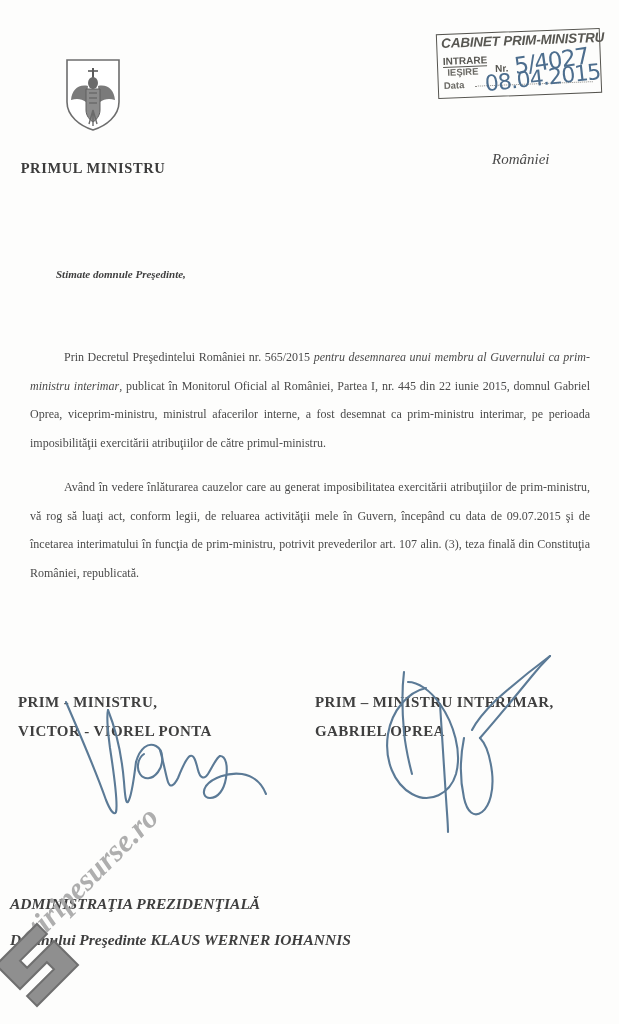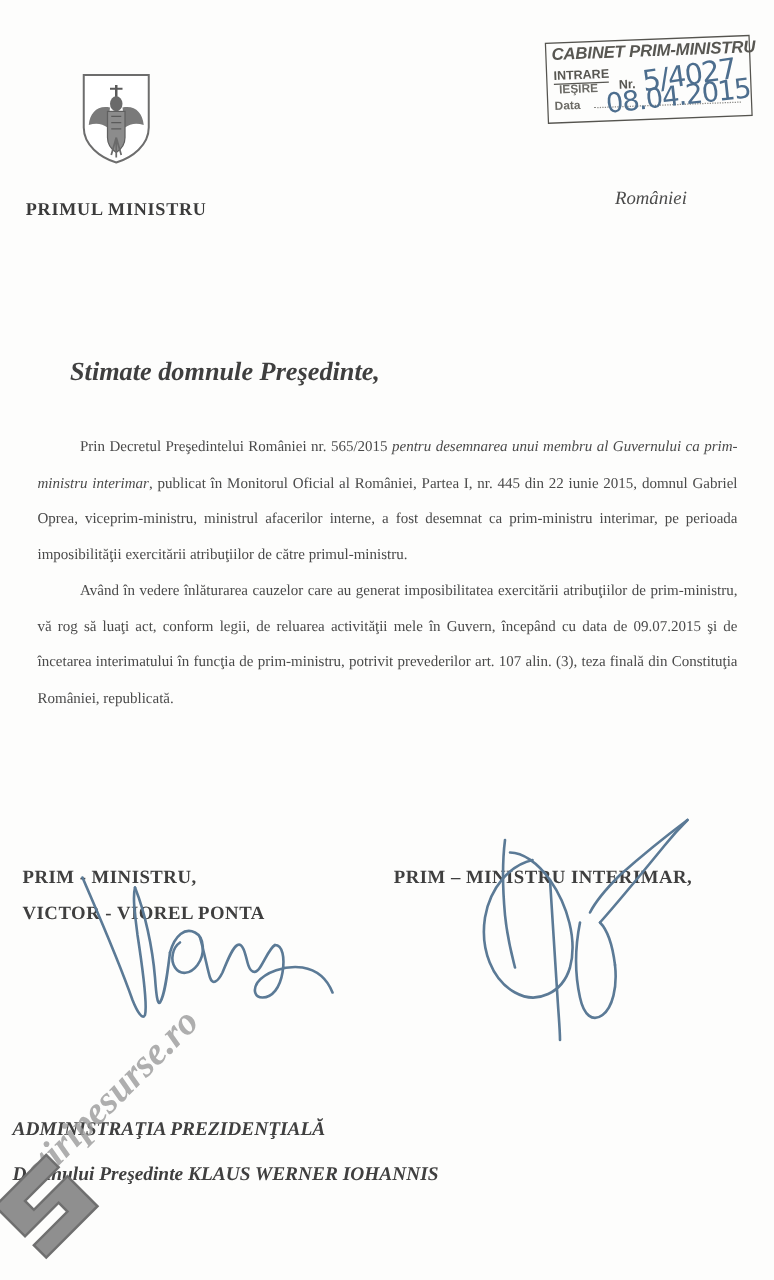--- a/index.html
+++ b/index.html
@@ -139,22 +139,22 @@
     top: 151px;
     font-size: 15px;
     font-style: italic;
     color: #4a4a4a;
   }
 
   
   .salutation {
     position: absolute;
     left: 56px;
-    top: 285px;
-    font-size: 21px;
+    top: 268px;
+    font-size: 11px;
     font-weight: bold;
     font-style: italic;
     color: #3f3f3f;
     text-align: center;
   }
 
   
   .body-text {
     position: absolute;
     left: 30px;
@@ -163,21 +163,21 @@
     font-size: 12px;
     line-height: 28.5px;
     text-align: justify;
     color: #4a4a4a;
   }
   .body-text p {
     margin: 0 0 0 0;
     text-indent: 34px;
   }
   .body-text p + p {
-    margin-top: 1px;
+    margin-top: 16px;
   }
   .body-text i {
     font-style: italic;
   }
 
   
   .sig-block {
     position: absolute;
     font-size: 15px;
     font-weight: bold;
@@ -281,20 +281,21 @@
     <p>Având în vedere înlăturarea cauzelor care au generat imposibilitatea exercitării atribuţiilor de prim-ministru, vă rog să luaţi act, conform legii, de reluarea activităţii mele în Guvern, începând cu data de 09.07.2015 şi de încetarea interimatului în funcţia de prim-ministru, potrivit prevederilor art. 107 alin. (3), teza finală din Constituţia României, republicată.</p>
   </div>
 
   <div class="sig-block sig-left">
     <div>PRIM - MINISTRU,</div>
     <div>VICTOR - VIOREL PONTA</div>
   </div>
 
   <div class="sig-block sig-right">
     <div>PRIM – MINISTRU INTERIMAR,</div>
+    <div>GABRIEL OPREA</div>
   </div>
 
   <div class="signature-ink sig-ink-ponta">
     <svg width="220" height="130" viewBox="0 0 220 130">
       <g fill="none" stroke="#5b7a96" stroke-width="2.1" stroke-linecap="round" stroke-linejoin="round">
         <path d="M6 2 C18 30 34 66 46 100 C50 110 54 116 56 112 C58 104 54 74 50 48 C48 32 46 18 48 10"></path>
         <path d="M48 10 C56 30 62 58 64 82 C65 96 66 104 68 102 C72 96 74 78 76 62"></path>
         <path d="M76 62 C80 48 88 42 96 46 C104 50 104 64 98 72 C92 80 84 80 80 74 C76 68 78 58 84 54"></path>
         <path d="M100 50 C104 64 106 76 108 82 C110 88 114 86 118 78 C122 68 126 58 130 56 C134 54 136 62 138 70 C140 78 144 80 148 74 C152 68 156 58 160 56"></path>
         <path d="M160 56 C166 56 168 66 166 78 C164 90 158 98 150 98 C144 98 142 92 146 86 C152 78 168 72 182 74 C194 76 202 84 206 94"></path>

